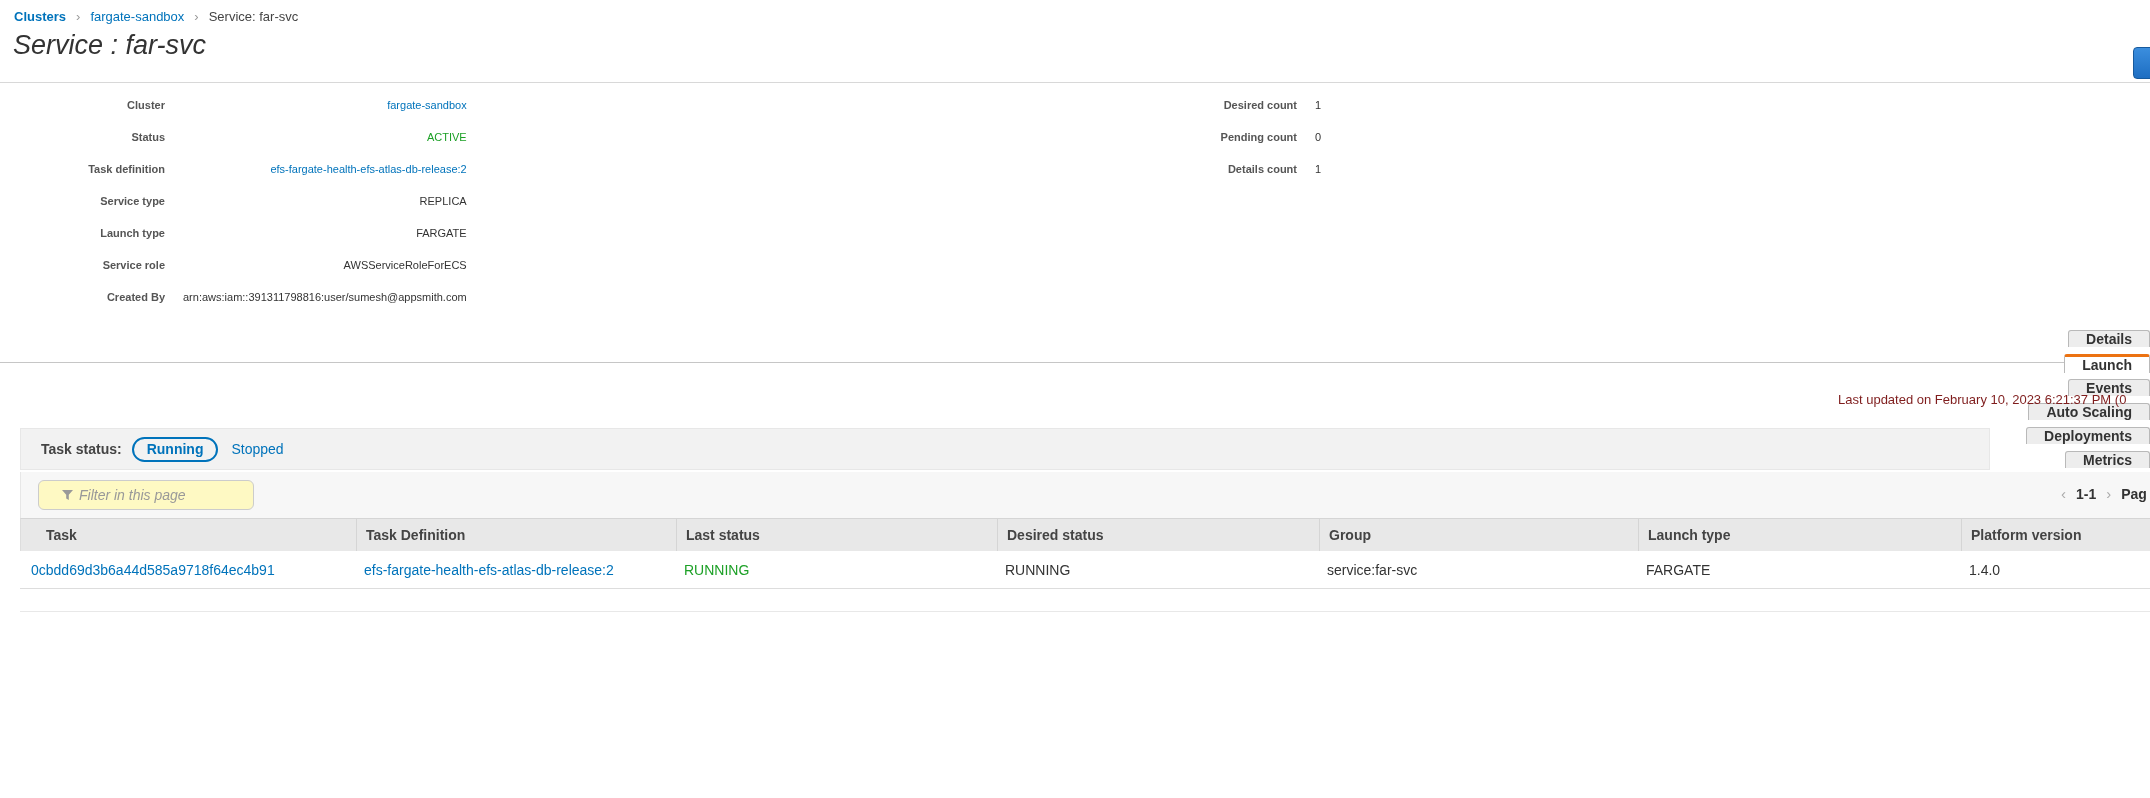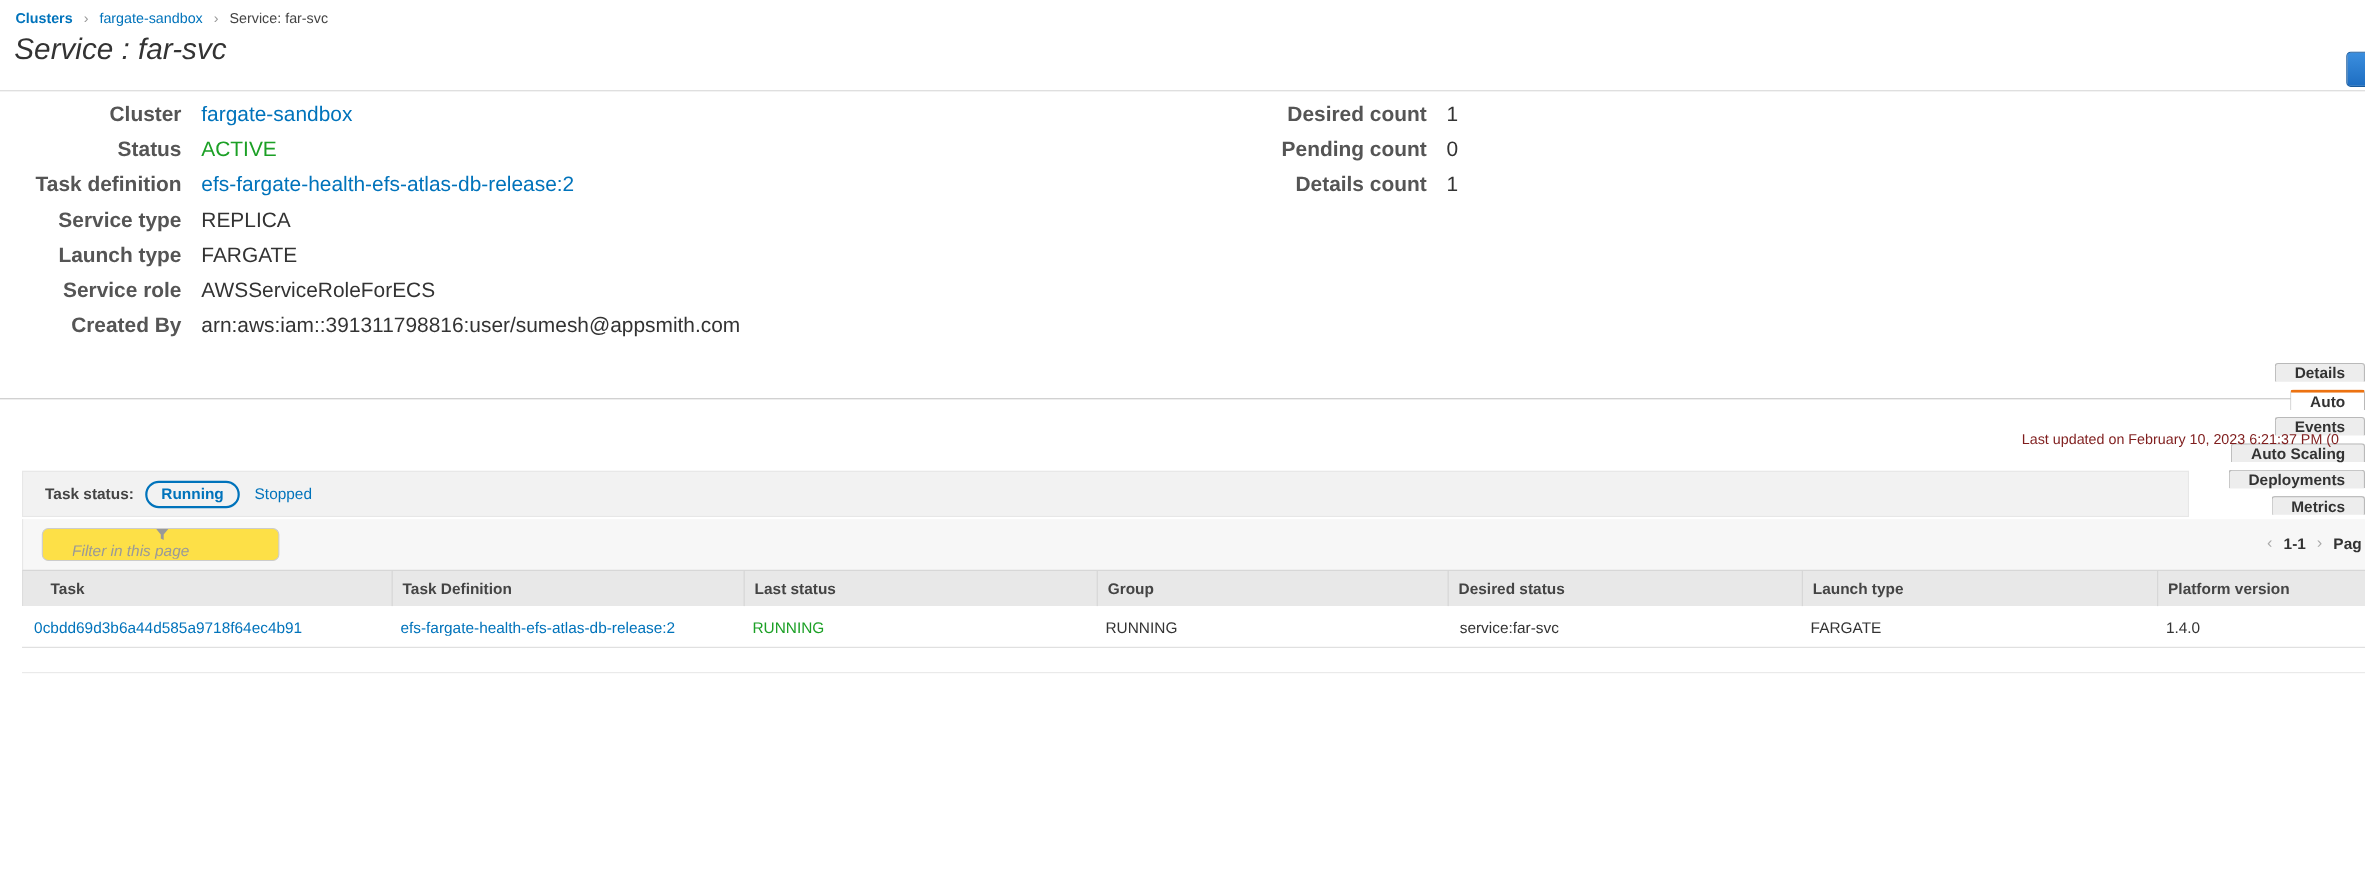--- a/index.html
+++ b/index.html
@@ -21,21 +21,21 @@
   .page-title { position:absolute; top:30px; left:13px; font-size:27px; font-weight:400; color:#333;font-style:italic; }
   .title-divider { position:absolute; top:82px; left:0; width:2150px; border-top:1px solid #d8d8d8; }
 
   
   .update-button { position:absolute; top:47px; left:2133px; width:30px; height:32px;
     background:linear-gradient(#3b8ede,#1e6ec2); border:1px solid #175a9d; border-radius:4px 0 0 4px; cursor:pointer; }
 
   
   .details-left  { position:absolute; top:89px; left:0; }
   .details-right { position:absolute; top:89px; left:1100px; }
-  .detail-row { display:flex; height:32px; align-items:center; font-size:19px; }
+  .detail-row { display:flex; height:32px; align-items:center; font-size:11px;justify-content:space-between; }
   .detail-label { width:165px; text-align:right; font-weight:bold; color:#555; flex:none; }
   .details-right .detail-label { width:197px; }
   .detail-value { margin-left:18px; color:#333; white-space:nowrap; }
   .link { color:#0073bb; cursor:pointer; }
   .green { color:#1ca026; }
 
   
   .tabbar { position:absolute; top:330px; left:0; width:2150px; height:33px;
     border-bottom:1px solid #c6c6c6; padding-left:11px; display:flex; align-items:flex-end; gap:7px;flex-direction:column; }
   .tab { height:32px; padding:0 17px; display:flex; align-items:center; background:#ededed;
@@ -50,22 +50,22 @@
   .strip-status { position:absolute; top:428px; left:20px; width:1970px; height:42px;
     background:#f2f2f2; border:1px solid #e7e7e7; display:flex; align-items:center; padding-left:20px; }
   .status-label { font-weight:bold; font-size:14px; color:#444; }
   .pill { margin-left:10px; border:2px solid #0073bb; border-radius:14px; padding:2px 13px 3px;
     color:#0073bb; font-weight:bold; font-size:14px; cursor:pointer; background:transparent; }
   .stopped-link { margin-left:13px; color:#0073bb; font-size:14px; cursor:pointer; }
 
   
   .strip-filter { position:absolute; top:472px; left:20px; width:2130px; height:46px;
     background:#f7f7f7; border-left:1px solid #e7e7e7; }
-  .filter-box { position:absolute; top:8px; left:17px; width:216px; height:30px; background:#fde047;
-    border:1px solid #ccc; border-radius:6px; display:flex; align-items:center; padding-left:9px;flex-direction:column; }
+  .filter-box { position:absolute; top:8px; left:17px; width:216px; height:30px; background:#fef9c3;
+    border:1px solid #ccc; border-radius:6px; display:flex; align-items:center; padding-left:23px; }
   .funnel-icon { flex:none; margin-right:6px; display:flex; }
   .filter-input { border:none; outline:none; background:transparent; font-family:inherit;
     font-style:italic; font-size:14px; color:#777; width:170px; }
   .filter-input::placeholder { color:#999; font-style:italic; }
   .pagination { position:absolute; top:13px; left:2040px; display:flex; align-items:center; gap:10px;
     font-size:14px; white-space:nowrap; }
   .page-chevron { color:#aaa; font-size:15px; cursor:pointer; }
   .page-range, .page-label { font-weight:bold; color:#333; }
 
   
@@ -141,21 +141,21 @@
       <span class="detail-value">0</span>
     </div>
     <div class="detail-row">
       <span class="detail-label">Details count</span>
       <span class="detail-value">1</span>
     </div>
   </div>
 
   <div class="tabbar">
     <div class="tab">Details</div>
-    <div class="tab active">Auto</div>
+    <div class="tab active">Launch</div>
     <div class="tab">Events</div>
     <div class="tab">Auto Scaling</div>
     <div class="tab">Deployments</div>
     <div class="tab">Metrics</div>
     <div class="tab">Tags</div>
     <div class="tab">Logs</div>
   </div>
 
   <div class="last-updated">Last updated on February 10, 2023 6:21:37 PM (0</div>
 
@@ -180,22 +180,22 @@
       <span class="page-chevron">›</span>
       <span class="page-label">Pag</span>
     </div>
   </div>
 
   <div class="task-table">
     <div class="thead">
       <div class="th c0">Task</div>
       <div class="th c1">Task Definition</div>
       <div class="th c2">Last status</div>
+      <div class="th c3">Desired status</div>
       <div class="th c4">Group</div>
-      <div class="th c3">Desired status</div>
       <div class="th c5">Launch type</div>
       <div class="th c6">Platform version</div>
     </div>
     <div class="trow">
       <div class="td c0 link">0cbdd69d3b6a44d585a9718f64ec4b91</div>
       <div class="td c1 link">efs-fargate-health-efs-atlas-db-release:2</div>
       <div class="td c2 green">RUNNING</div>
       <div class="td c3">RUNNING</div>
       <div class="td c4">service:far-svc</div>
       <div class="td c5">FARGATE</div>

